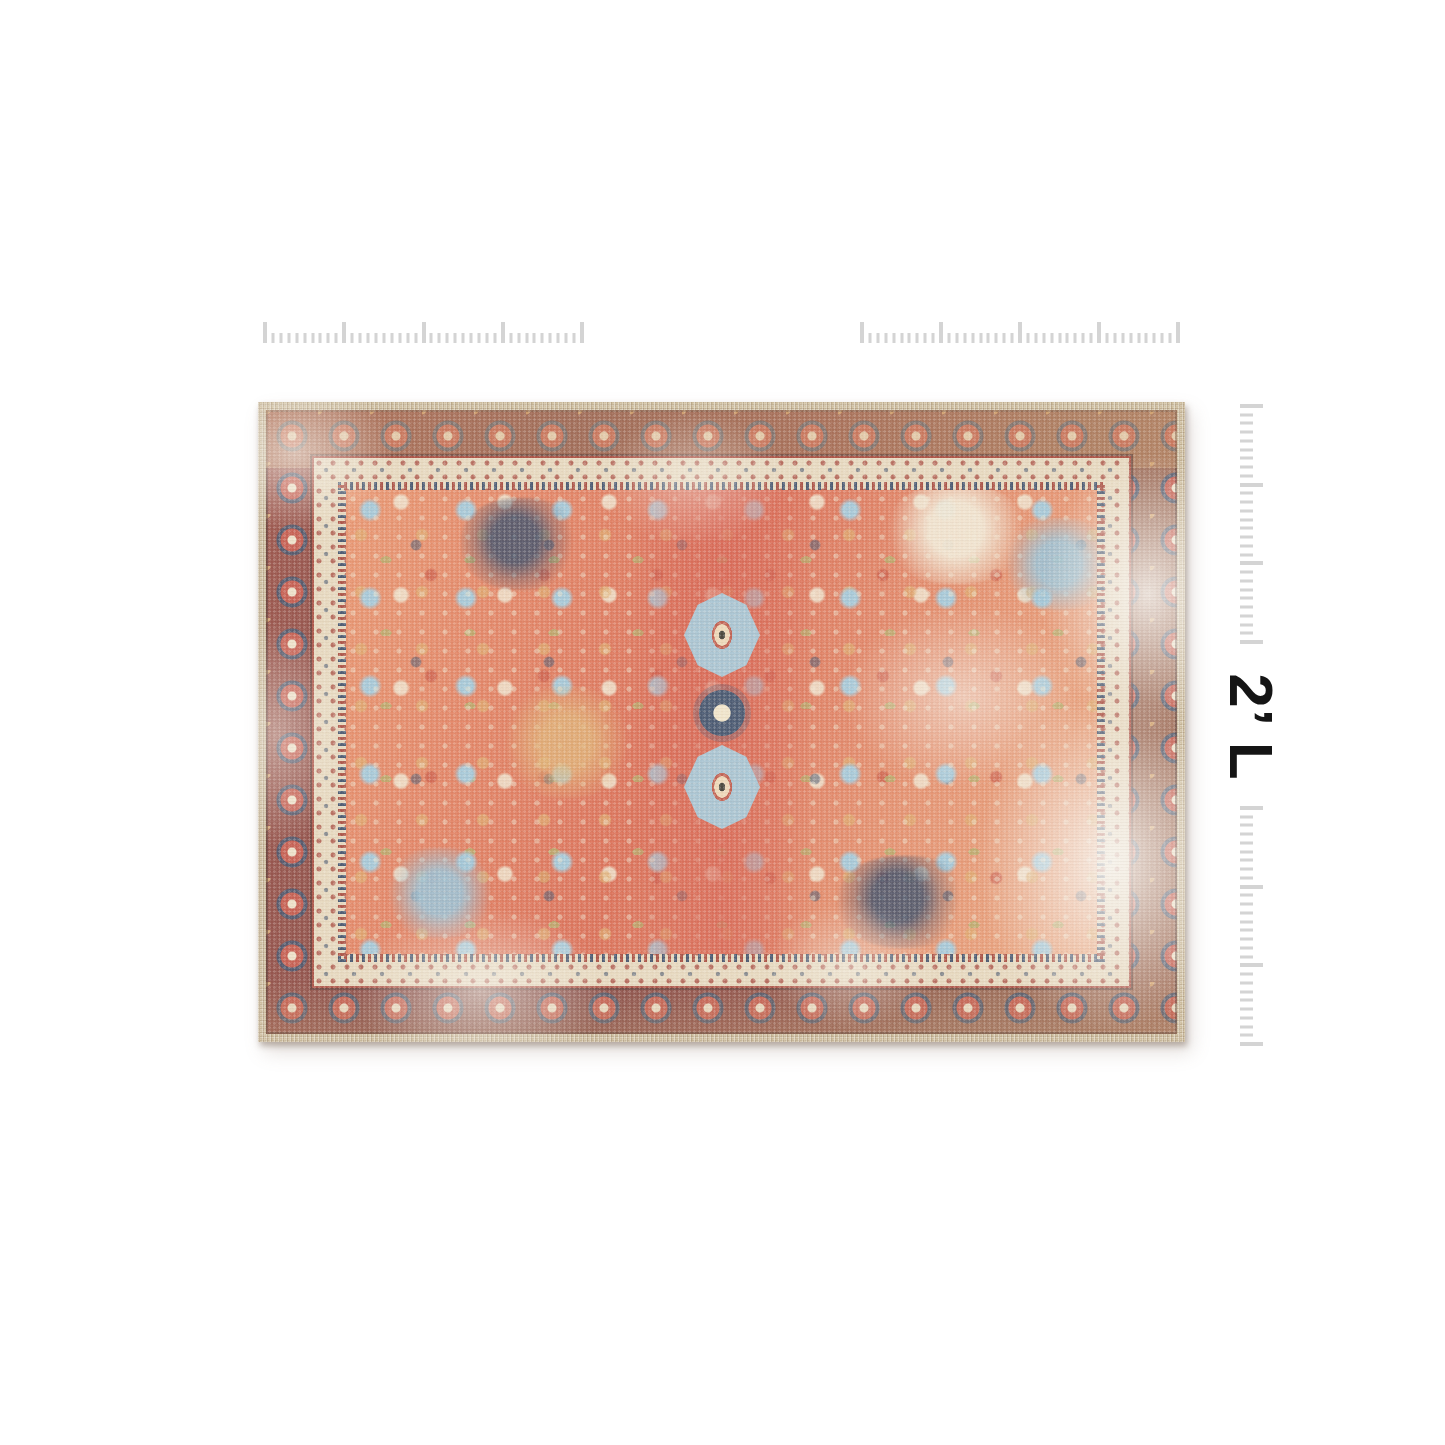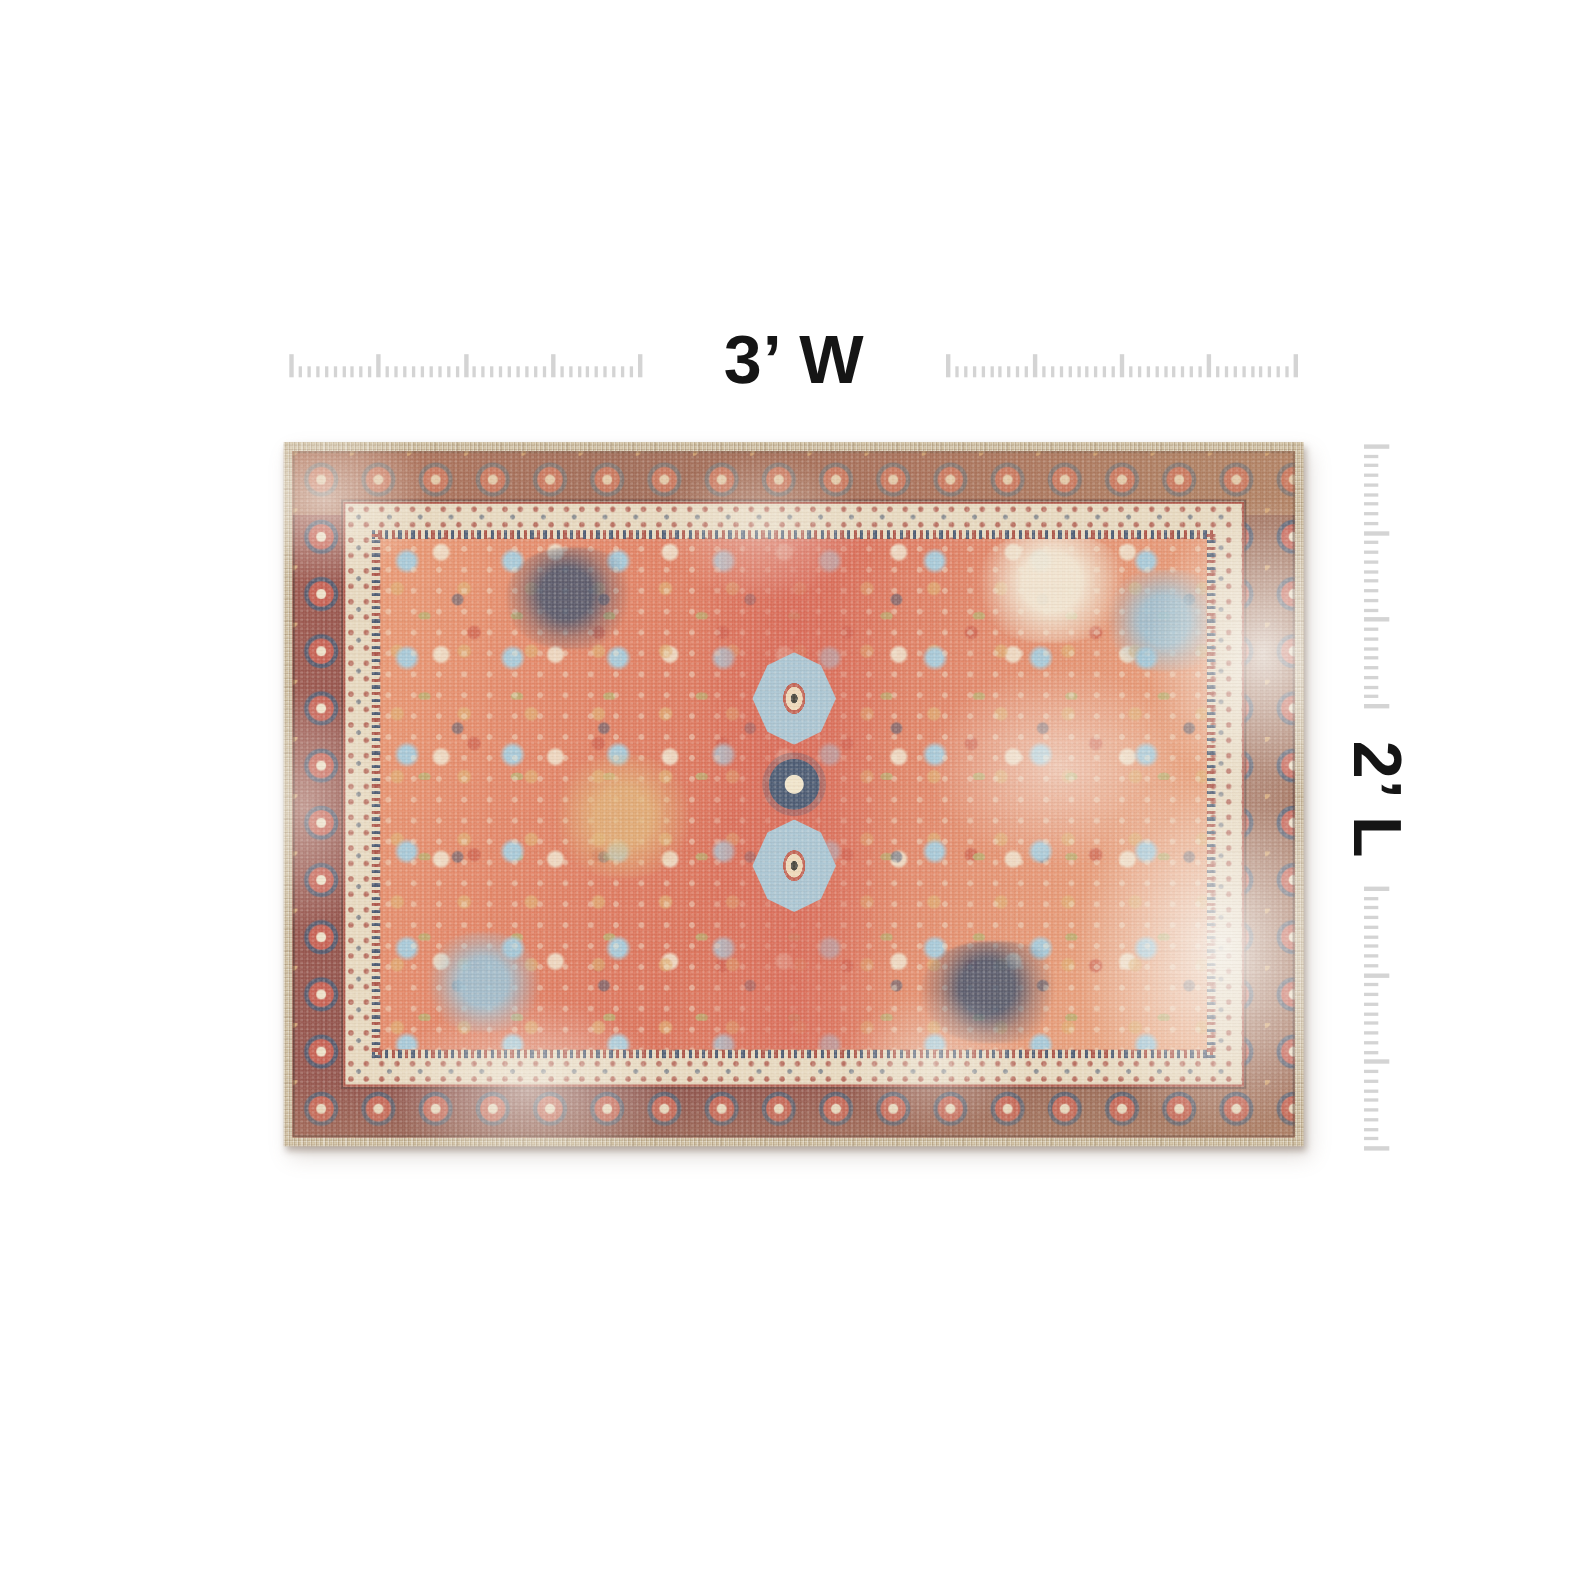--- a/index.html
+++ b/index.html
@@ -205,21 +205,20 @@
       <i class="tick" style="--p: 80%;"></i>
       <i class="tick" style="--p: 82.5%;"></i>
       <i class="tick" style="--p: 85%;"></i>
       <i class="tick" style="--p: 87.5%;"></i>
       <i class="tick" style="--p: 90%;"></i>
       <i class="tick" style="--p: 92.5%;"></i>
       <i class="tick" style="--p: 95%;"></i>
       <i class="tick" style="--p: 97.5%;"></i>
       <i class="tick major" style="--p: 100%;"></i>
     </div>
-  <div class="dim-label width">3’ W</div>
   <div class="ruler-seg h-seg right">
       <i class="tick major" style="--p: 0%;"></i>
       <i class="tick" style="--p: 2.5%;"></i>
       <i class="tick" style="--p: 5%;"></i>
       <i class="tick" style="--p: 7.5%;"></i>
       <i class="tick" style="--p: 10%;"></i>
       <i class="tick" style="--p: 12.5%;"></i>
       <i class="tick" style="--p: 15%;"></i>
       <i class="tick" style="--p: 17.5%;"></i>
       <i class="tick" style="--p: 20%;"></i>

